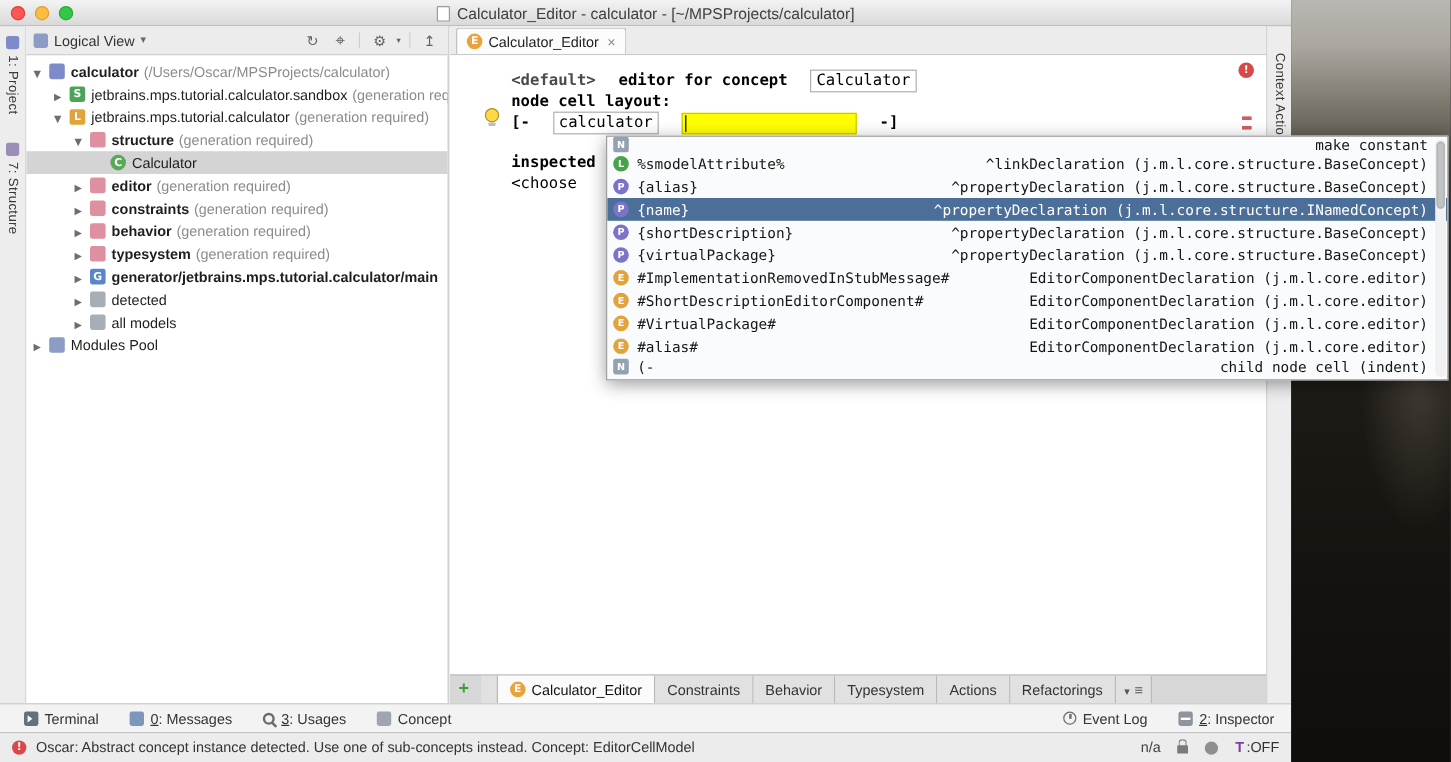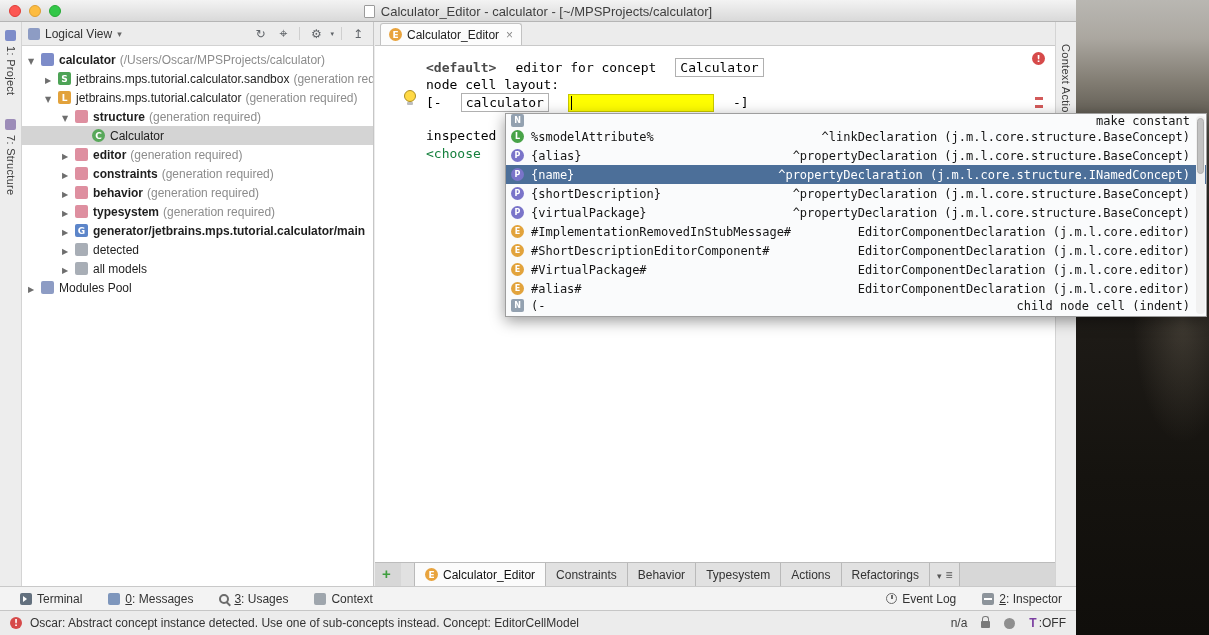--- a/index.html
+++ b/index.html
@@ -76,23 +76,23 @@
   .tab-strip{height:24px;background:#ECECEC;border-bottom:1px solid #C9C9C9;display:flex;align-items:flex-end}
   .etab{height:22px;margin-left:5px;background:#FCFCFC;border:1px solid #C2C2C2;border-bottom:none;border-radius:3px 3px 0 0;display:flex;align-items:center;gap:5px;padding:0 8px;font-size:12px;color:#222}
   .easpect{width:13px;height:13px;border-radius:50%;background:#E8A33D;color:#FFF;font-size:9px;font-weight:bold;display:flex;align-items:center;justify-content:center;flex:none;font-family:"DejaVu Sans",sans-serif}
   .easpect::before{content:"E"}
   .eclose{color:#8A8A8A;font-size:12px;margin-left:2px}
   .eclose::before{content:"×"}
 
   .editor-body{position:absolute;left:0;top:24px;width:680px;height:516px;background:#FFF;font-family:"DejaVu Sans Mono","Liberation Mono",monospace;font-size:13px;color:#000}
   .cl{position:absolute;left:51px;display:flex;align-items:center;gap:19px;white-space:pre}
   .ln1{top:12px}.ln2{top:31px}.ln3{top:47px}.ln4{top:82px}.ln5{top:100px}
-  .kw{font-weight:normal}
+  .kw{font-weight:bold}
   .hint{color:#4A4A4A;font-weight:bold}
-  .choose{color:#15803d}
+  .choose{color:#000000}
   .cellbox{border:1px solid #B0B0B0;padding:0 4px;line-height:17px;display:inline-block}
   .ycell{width:146px;height:18px;background:#FFFE00;border:1px solid #C8C800;position:relative;display:inline-block}
   .caret{position:absolute;left:2px;top:1px;width:1px;height:14px;background:#000}
   .bulb{position:absolute;left:29px;top:44px;width:12px;height:12px;border-radius:50%;background:#FFD945;border:1px solid #AD8E21}
   .bulb::after{content:"";position:absolute;left:2px;bottom:-4px;width:6px;height:3px;background:#BDBDBD;border-radius:1px}
   .err-badge{position:absolute;right:10px;top:6px;width:13px;height:13px;border-radius:50%;background:#D64A4A;color:#FFF;font-size:9px;font-weight:bold;display:flex;align-items:center;justify-content:center;font-family:"DejaVu Sans",sans-serif}
   .err-badge::before{content:"!"}
   .err-mark{position:absolute;right:12px;width:8px;height:3px;background:#D25A5A}
   .m1{top:51px}.m2{top:59px}
 
@@ -349,21 +349,21 @@
     <span class="twbtn">
       <span class="twicon msg-icon"></span>
       <span><u>0</u><span>: Messages</span></span>
     </span>
     <span class="twbtn">
       <span class="twicon usages-icon"></span>
       <span><u>3</u><span>: Usages</span></span>
     </span>
     <span class="twbtn">
       <span class="twicon console-icon"></span>
-      <span>Context</span>
+      <span>Concept</span>
     </span>
     <span class="tw-right">
       <span class="twbtn">
         <span class="twicon evlog-icon"></span>
         <span>Event Log</span>
       </span>
       <span class="twbtn">
         <span class="twicon insp-icon"></span>
         <span><u>2</u><span>: Inspector</span></span>
       </span>

